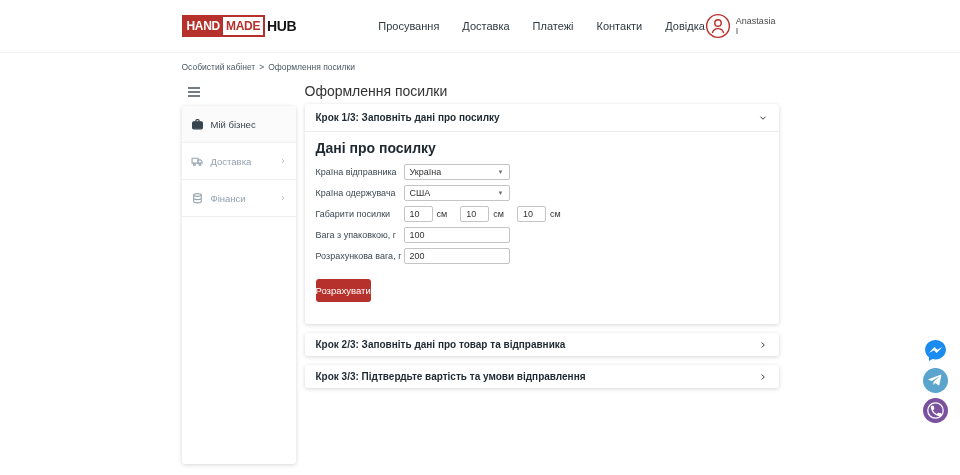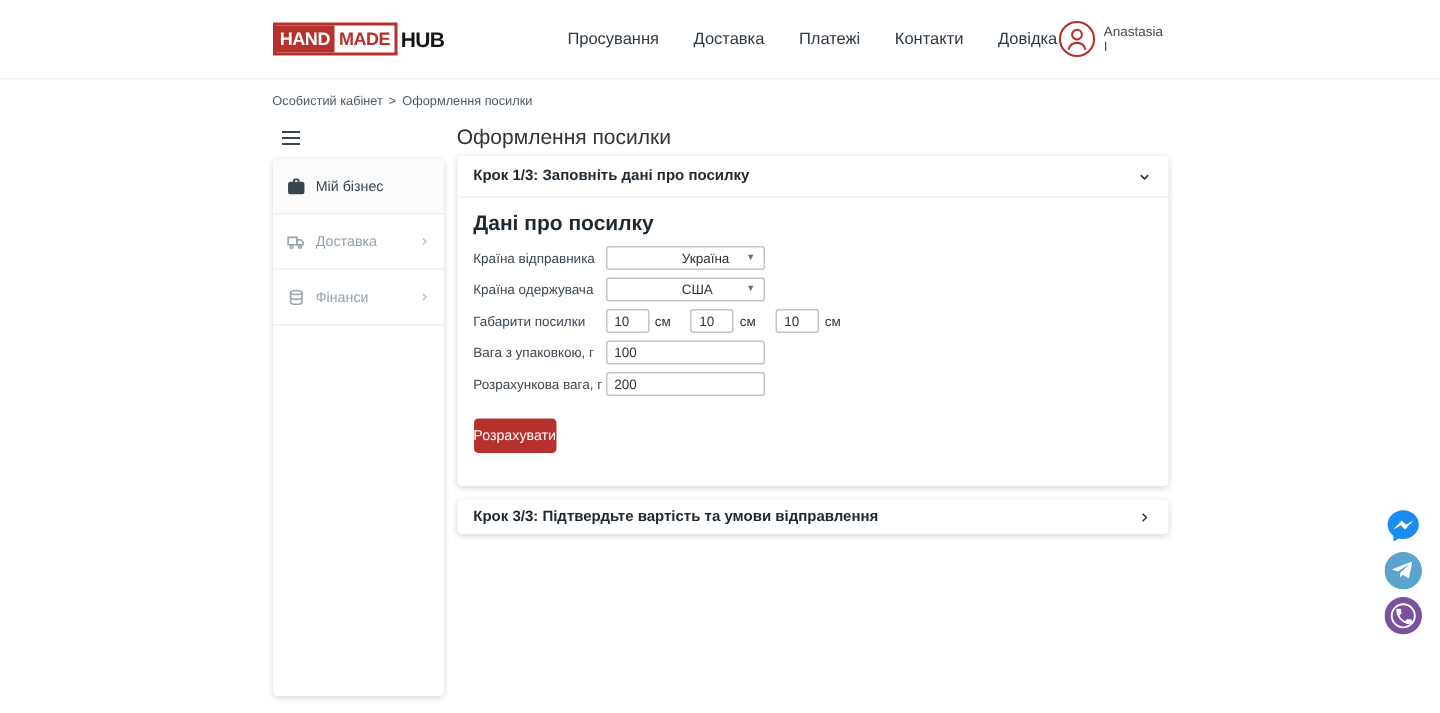--- a/index.html
+++ b/index.html
@@ -49,21 +49,21 @@
   .step-header { display:flex; align-items:center; padding:8px 11px; cursor:pointer; }
   .card.collapsed .step-header { padding:6px 11px; }
   .step-title { font-size:10px; font-weight:700; color:#1e2931; }
   .step-chev { margin-left:auto; color:#2f2f2f; display:flex; }
   .card.expanded .step-header { border-bottom:1px solid #ededed; }
   .step-body { padding:8px 11px 22px; }
   .form-section-title { font-size:14px; font-weight:700; color:#1e2931; margin:0 0 8px; }
   .form-row { display:flex; align-items:center; margin-bottom:5px; }
   .form-row label { width:88px; font-size:9px; color:#3d4852; flex-shrink:0; }
   .select { width:106px; height:16px; border:1px solid #c4c4c4; border-radius:2px; display:flex; align-items:center; padding:0 5px; background:#fff; cursor:pointer; }
-  .select-value { font-size:9px; color:#333;margin-left:45px; }
+  .select-value { font-size:9px; color:#333; }
   .select-arrow { margin-left:auto; font-size:6px; color:#707070; line-height:1; }
   input.txt { height:16px; border:1px solid #c4c4c4; border-radius:2px; font-size:9px; color:#333; padding:0 5px; font-family:inherit; outline:none; background:#fff; }
   .dim-input { width:29px; }
   .unit { font-size:9px; color:#333; margin:0 13px 0 4px; }
   .wide-input { width:106px; }
   .btn { margin-top:10px; display:inline-block; background:var(--accent,#b7312c); color:#fff; border:none; border-radius:3px; font-size:9.5px; padding:6px 0; font-family:inherit; cursor:pointer; }
 
   
   .social { position:absolute; right:12px; top:338px; display:flex; flex-direction:column; gap:5px; }
   .social-btn { width:25px; height:25px; display:flex; align-items:center; justify-content:center; cursor:pointer; }
@@ -210,20 +210,30 @@
 
         <div class="form-row">
           <label>Розрахункова вага, г</label>
           <input class="txt wide-input" value="200" style="">
         </div>
 
         <button class="btn">Розрахувати</button>
       </div>
     </section>
 
+    <section class="card collapsed">
+      <div class="step-header">
+        <span class="step-title">Крок 2/3: Заповніть дані про товар та відправника</span>
+        <span class="step-chev">
+          <svg width="10" height="10" viewBox="0 0 24 24" fill="none" stroke="currentColor" stroke-width="2.3">
+              <path d="M9 6l6 6-6 6"></path>
+            </svg>
+        </span>
+      </div>
+    </section>
 
     <section class="card collapsed">
       <div class="step-header">
         <span class="step-title">Крок 3/3: Підтвердьте вартість та умови відправлення</span>
         <span class="step-chev">
           <svg width="10" height="10" viewBox="0 0 24 24" fill="none" stroke="currentColor" stroke-width="2.3">
               <path d="M9 6l6 6-6 6"></path>
             </svg>
         </span>
       </div>

